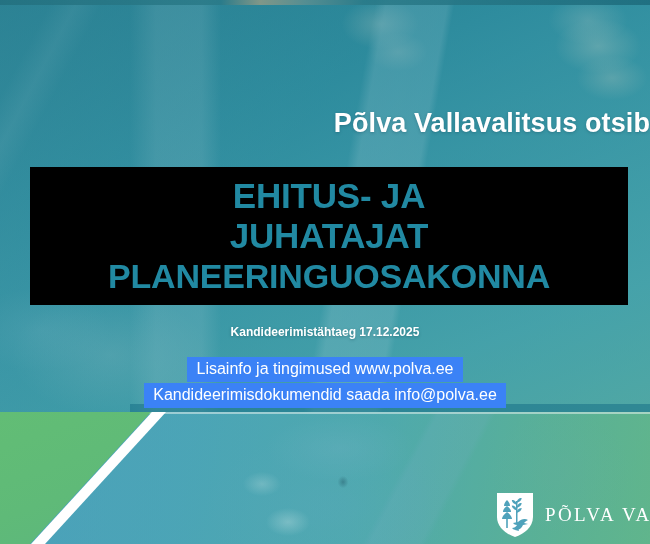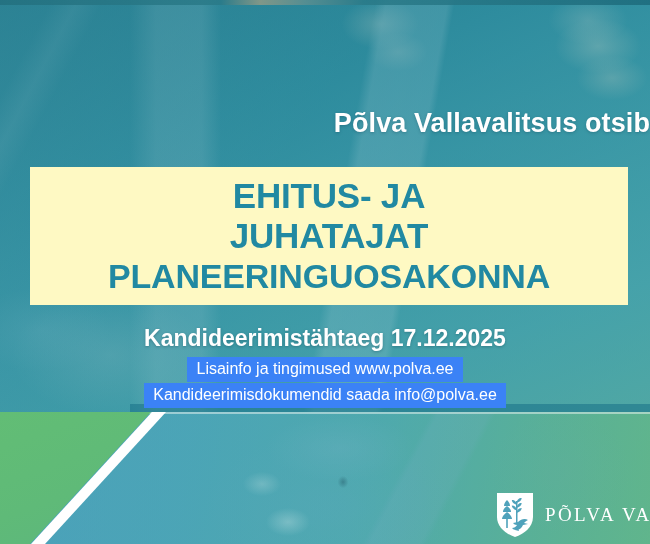--- a/index.html
+++ b/index.html
@@ -141,21 +141,21 @@
     color: #ffffff;
     letter-spacing: .1px;
     text-shadow: 0 1px 3px rgba(20,70,85,.35);
   }
 
   
   .cream-box {
     position: absolute;
     left: 30px; top: 167px;
     width: 598px; height: 138px;
-    background: #fef9c3;
+    background: #000000;
     display: flex;
     align-items: center;
     justify-content: center;
   }
   .job-title {
     text-align: center;
     color: #2189a2;
     font-size: 35px;
     font-weight: bold;
     line-height: 1.16;
@@ -164,21 +164,21 @@
   }
   .job-title .tl { display: block; white-space: nowrap; }
   .job-title .tl-2 { font-size: 34px; }
 
   
   .deadline {
     position: absolute;
     left: 0; top: 325px;
     width: 650px;
     text-align: center;
-    font-size: 23px;
+    font-size: 12px;
     font-weight: bold;
     color: #ffffff;
     text-shadow: 0 1px 3px rgba(20,70,85,.40);
   }
 
   
   .info-lines {
     position: absolute;
     left: 0; top: 357px;
     width: 650px;

